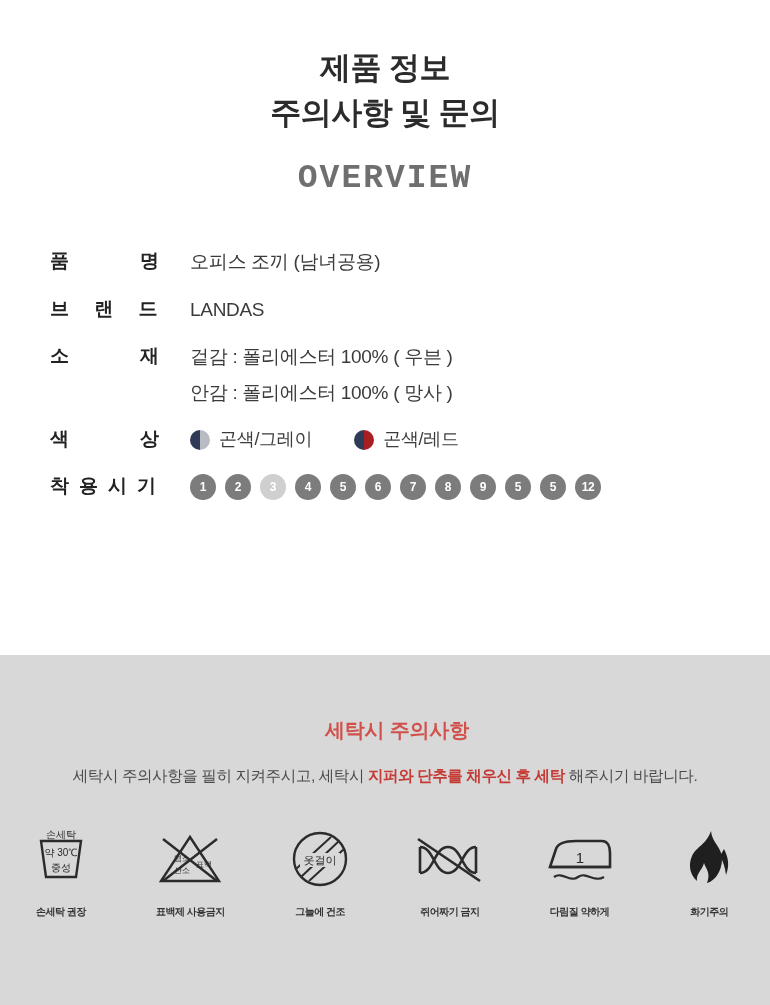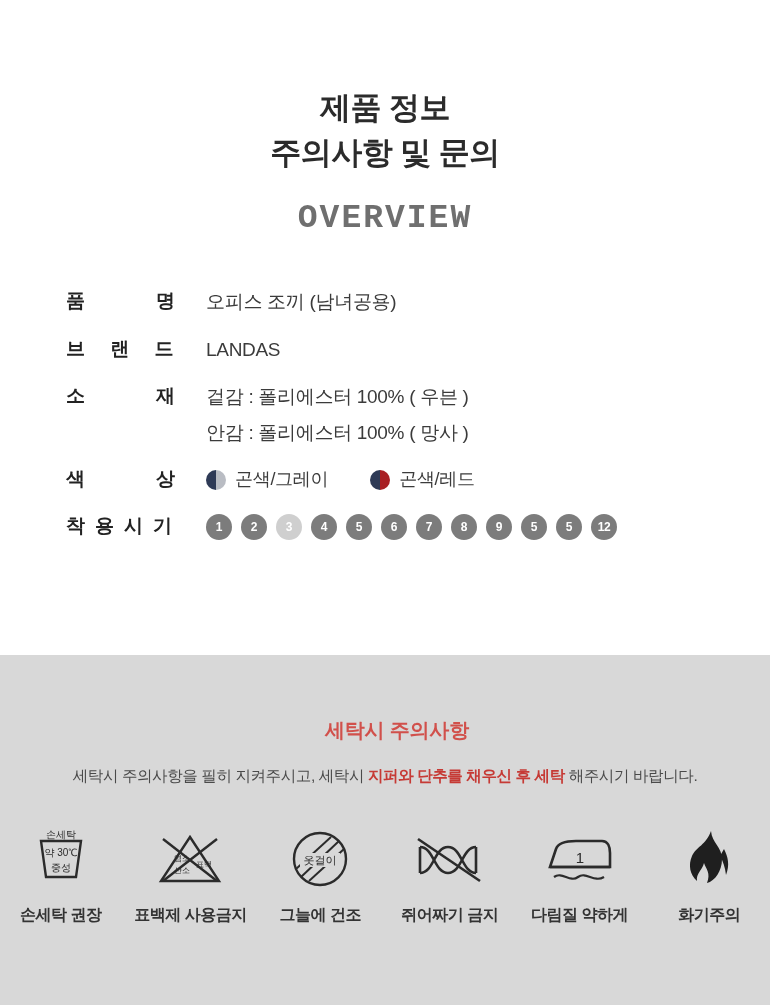--- a/index.html
+++ b/index.html
@@ -16,21 +16,21 @@
   }
   .page {
     position: relative;
     width: 770px;
     height: 1005px;
     box-sizing: border-box;
   }
 
   
   .header {
-    padding-top: 86px;
+    padding-top: 46px;
     text-align: center;
   }
   .title-line {
     font-size: 31px;
     font-weight: bold;
     color: #2b2b2b;
     letter-spacing: -0.5px;
     line-height: 1.45;
   }
   .overview {
@@ -38,21 +38,21 @@
     font-size: 33px;
     font-weight: bold;
     color: #6f6f6f;
     letter-spacing: 2px;
     font-family: Liberation Mono, monospace;
   }
 
   
   .spec {
     margin: 52px 0 0 0;
-    padding: 0 0 0 66px;
+    padding: 0 0 0 50px;
   }
   .spec-row {
     display: flex;
     align-items: flex-start;
     margin-bottom: 22px;
   }
   .spec-row.tight {
     margin-bottom: 10px;
   }
   .spec-label {
@@ -166,21 +166,21 @@
     text-align: center;
   }
   .icon-box {
     height: 72px;
     display: flex;
     align-items: center;
     justify-content: center;
   }
   .icon-caption {
     margin-top: 12px;
-    font-size: 16px;
+    font-size: 10px;
     color: #333333;
     letter-spacing: -0.5px;
     font-weight: bold;
   }
 </style>
 </head>
 <body>
 
 <div class="page">
 

